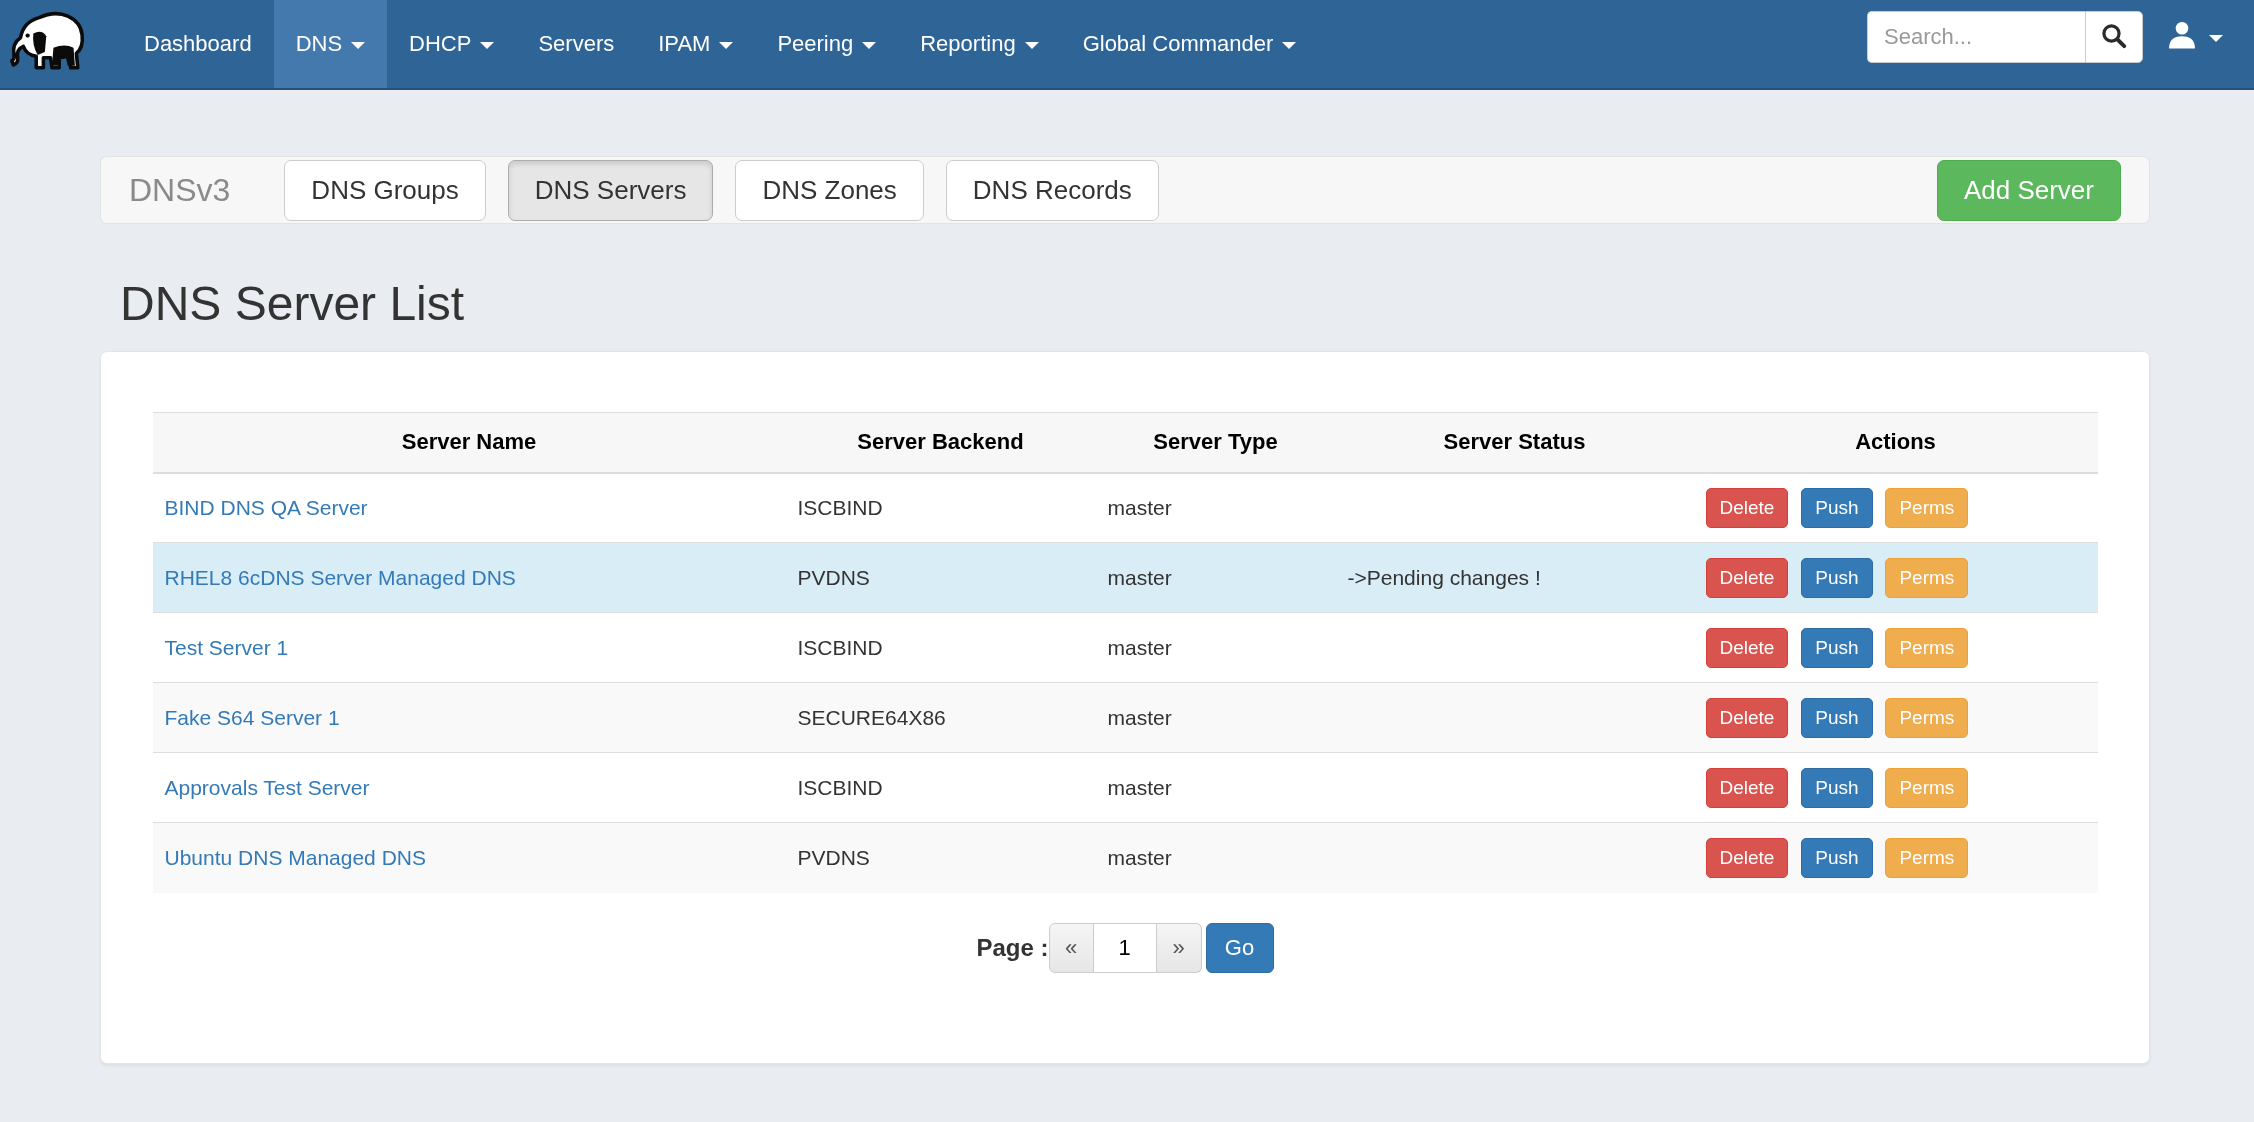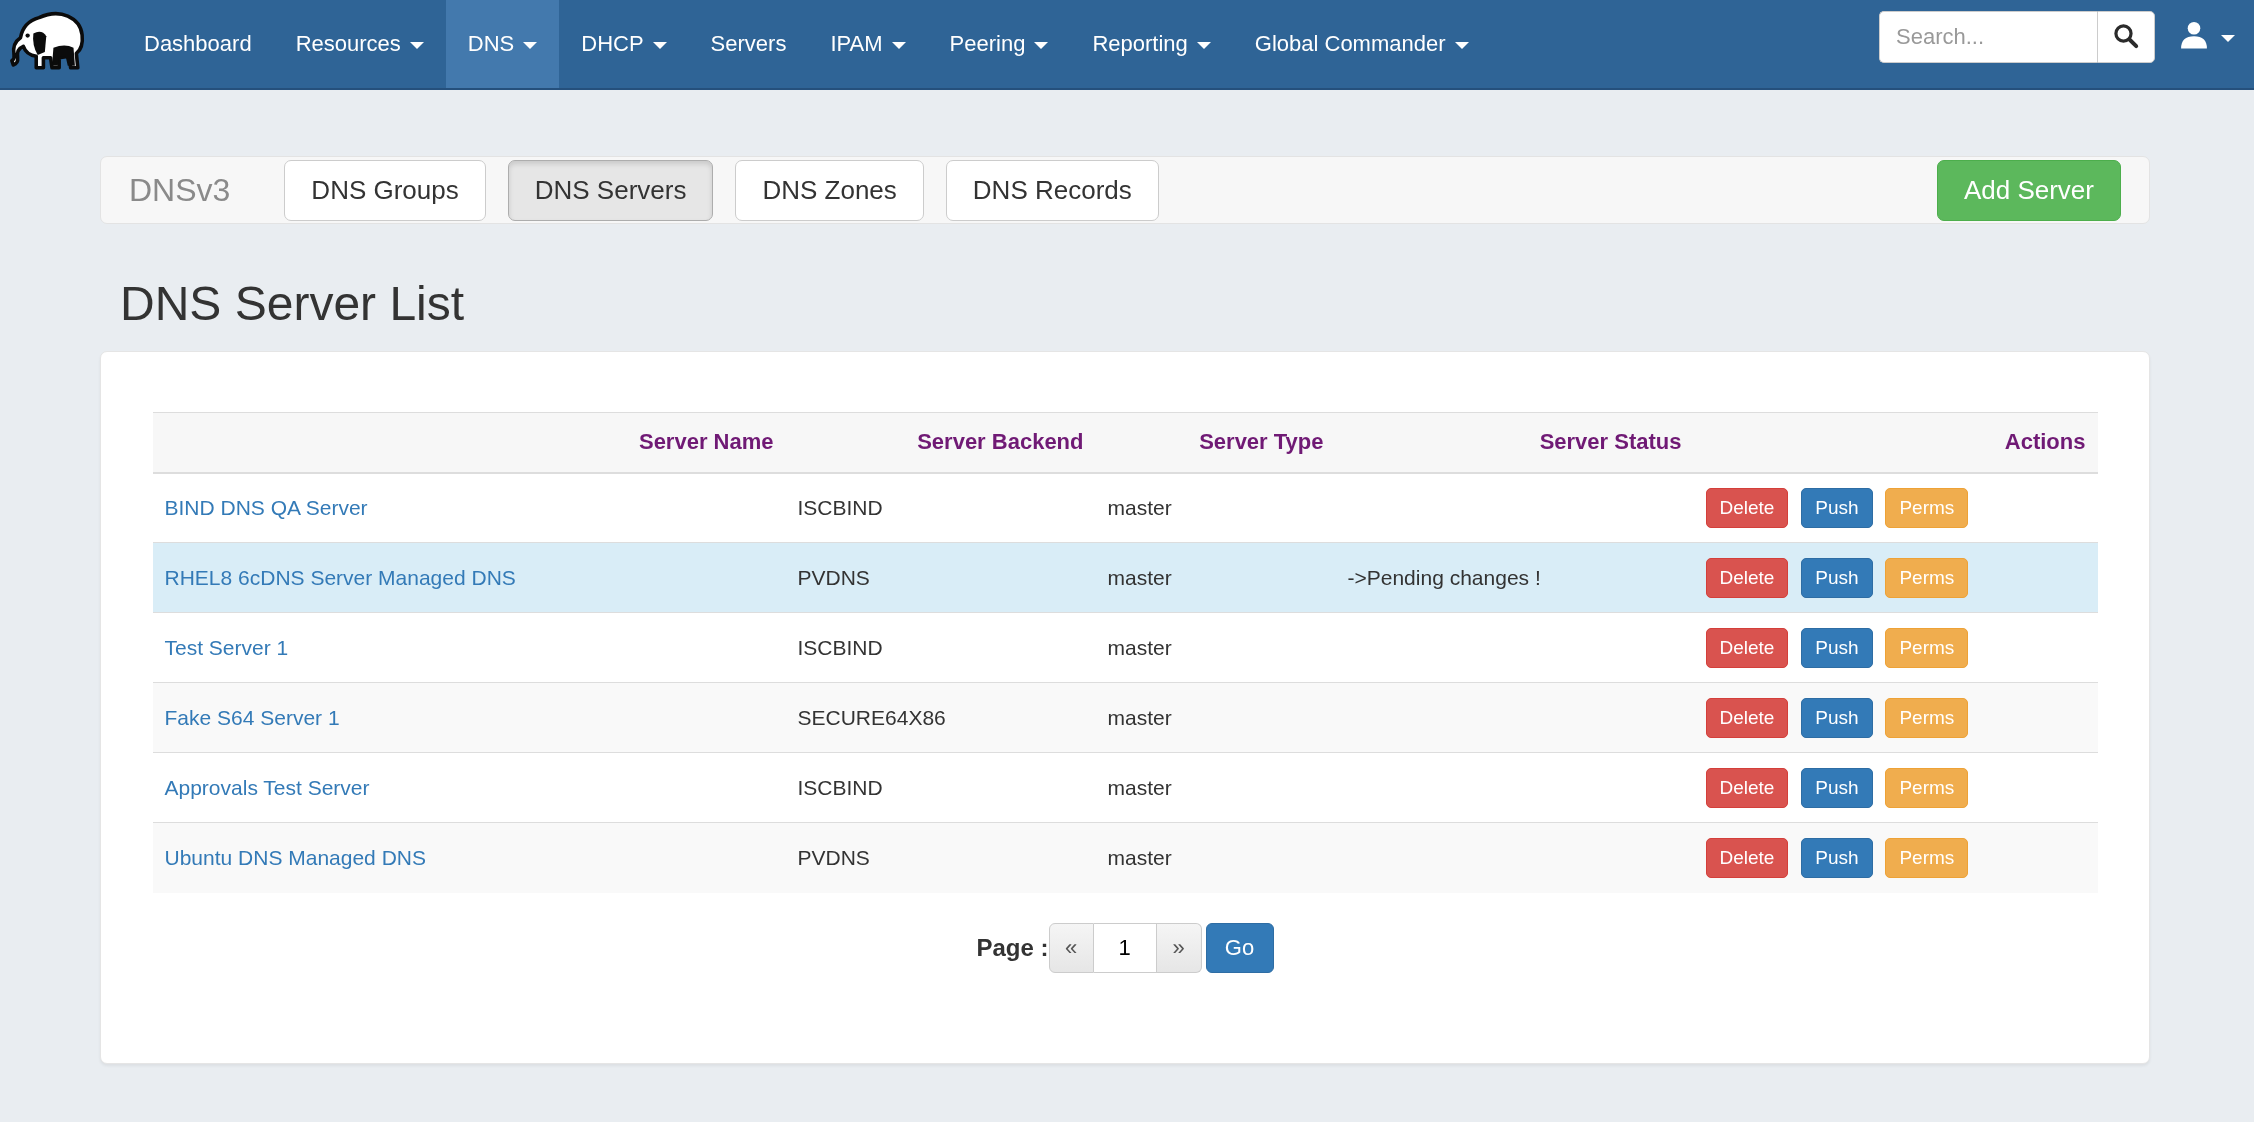--- a/index.html
+++ b/index.html
@@ -19,21 +19,21 @@
   .nav-items { display:flex; align-items:stretch; margin-left:18px; }
   .nav-item {
     display:flex; align-items:center; gap:9px; padding:0 22px;
     color:#fff; font-size:22px; cursor:pointer; white-space:nowrap;
   }
   .nav-item.active { background:#4379ad; }
   .caret {
     width:0; height:0; border-left:7px solid transparent; border-right:7px solid transparent;
     border-top:7px solid #fff; display:inline-block; margin-top:3px;
   }
-  .nav-right { position:absolute; right:5px; top:0; height:74px; display:flex; align-items:center; padding-right:14px;justify-content:space-between; }
+  .nav-right { position:absolute; right:17px; top:0; height:74px; display:flex; align-items:center; padding-right:14px;justify-content:space-between; }
   .search-group { display:flex; height:52px; }
   .search-input {
     width:218px; height:52px; border:1px solid #ccc; border-right:none;
     border-radius:5px 0 0 5px; padding:0 16px; font-size:22px; outline:none;
     font-family:"Liberation Sans", sans-serif;
   }
   .search-input::placeholder { color:#999; }
   .search-btn {
     width:58px; height:52px; background:#fff; border:1px solid #ccc;
     border-radius:0 5px 5px 0; display:flex; align-items:center; justify-content:center; cursor:pointer;
@@ -69,21 +69,21 @@
     margin-left:100px; width:2050px; height:713px; background:#fff;
     border:1px solid #e5e5e5; border-radius:7px; box-shadow:0 2px 3px rgba(0,0,0,.06);
     padding-top:60px;
   }
   table.server-table {
     width:1945px; margin:0 auto; border-collapse:collapse; table-layout:fixed;
     border-top:1px solid #ddd; font-size:21px;
   }
   .col-name{width:633px;} .col-backend{width:310px;} .col-type{width:240px;} .col-status{width:358px;} .col-actions{width:404px;}
   .server-table th {
-    text-align:right; font-size:22px; font-weight:bold; color:#701a75;
+    text-align:center; font-size:22px; font-weight:bold; color:#000000;
     height:60px; padding:0 12px; background:#f7f7f7; border-bottom:2px solid #ddd;
   }
   .server-table td { height:70px; padding:0 12px; border-top:1px solid #ddd; }
   .server-table tr:first-child td { border-top:none; }
   .server-table tr.striped td { background:#f9f9f9; }
   .server-table tr.highlight td { background:#d9edf7; }
   a.server-link { color:#337ab7; text-decoration:none; cursor:pointer; }
   .action-btn {
     border-radius:5px; color:#fff; font-size:19px; padding:8px 13px; margin-right:7px;
     cursor:pointer; font-family:"Liberation Sans", sans-serif;
@@ -124,24 +124,20 @@
         <path d="M62 58 Q78 52 90 58 L92 83 L82 83 L79 70 L70 70 L68 83 L60 83 Z" fill="#0b0b0b"></path>
         <path d="M34 38 Q46 32 52 42 L50 64 L40 68 Q32 54 34 38 Z" fill="#0b0b0b"></path>
         <circle cx="26" cy="41" r="3" fill="#0b0b0b"></circle>
       </svg>
     </span>
   </div>
   <div class="nav-items">
     <div class="nav-item">
       <span>Dashboard</span>
     </div>
-    <div class="nav-item">
-      <span>Resources</span>
-      <span class="caret"></span>
-    </div>
     <div class="nav-item active">
       <span>DNS</span>
       <span class="caret"></span>
     </div>
     <div class="nav-item">
       <span>DHCP</span>
       <span class="caret"></span>
     </div>
     <div class="nav-item">
       <span>Servers</span>

